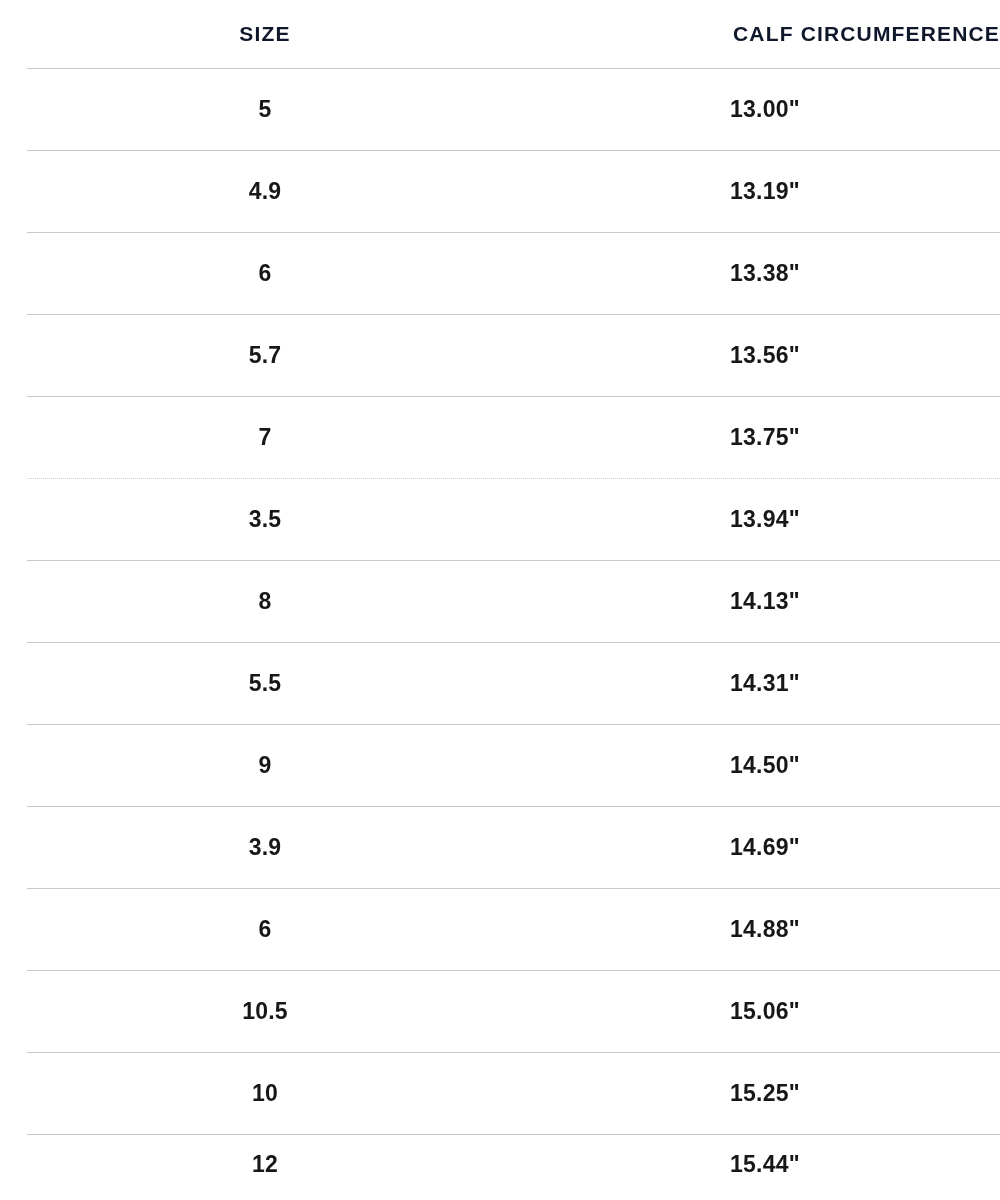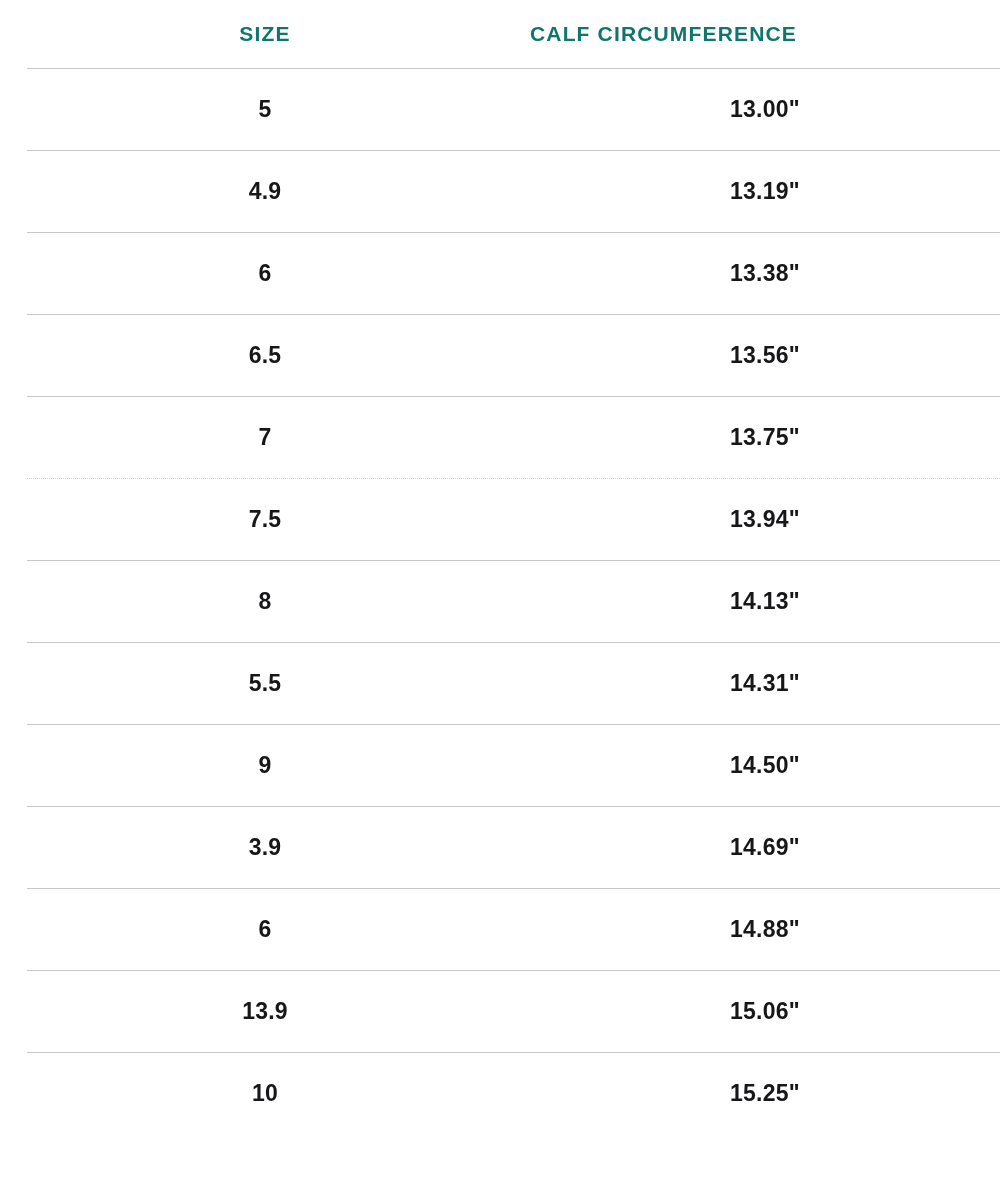--- a/index.html
+++ b/index.html
@@ -33,33 +33,33 @@
   .size-table col.col-measure { width: 470px; }
 
   
   thead th {
     padding: 0;
     height: 68px;
     vertical-align: middle;
     font-size: 21px;
     font-weight: bold;
     letter-spacing: 0.055em;
-    color: #0f766e;
+    color: #0f172a;
     text-transform: uppercase;
     white-space: nowrap;
   }
 
   th.head-size {
     text-align: center;
     padding-right: 0;
     
     transform: translateX(0px);
   }
   th.head-size .head-inner   { display: inline-block; width: 530px; text-align: center; }
-  th.head-measure .head-inner{ display: inline-block; width: 470px; text-align: left; }
+  th.head-measure .head-inner{ display: inline-block; width: 470px; text-align: right; }
 
   
   tbody td {
     padding: 0;
     height: 82px;
     vertical-align: middle;
     font-size: 23px;
     font-weight: bold;
     color: #17171a;
     letter-spacing: 0.01em;
@@ -139,37 +139,37 @@
         <tr>
           <td class="rule-host">
             <span class="cell-inner">6</span>
           </td>
           <td>
             <span class="cell-inner">13.38"</span>
           </td>
         </tr>
         <tr>
           <td class="rule-host">
-            <span class="cell-inner">6.5</span>
+            <span class="cell-inner">5.7</span>
           </td>
           <td>
             <span class="cell-inner">13.56"</span>
           </td>
         </tr>
         <tr>
           <td class="rule-host">
             <span class="cell-inner">7</span>
           </td>
           <td>
             <span class="cell-inner">13.75"</span>
           </td>
         </tr>
         <tr class="rule-dotted">
           <td class="rule-host">
-            <span class="cell-inner">7.5</span>
+            <span class="cell-inner">3.5</span>
           </td>
           <td>
             <span class="cell-inner">13.94"</span>
           </td>
         </tr>
         <tr>
           <td class="rule-host">
             <span class="cell-inner">8</span>
           </td>
           <td>
@@ -203,30 +203,38 @@
         <tr>
           <td class="rule-host">
             <span class="cell-inner">6</span>
           </td>
           <td>
             <span class="cell-inner">14.88"</span>
           </td>
         </tr>
         <tr>
           <td class="rule-host">
-            <span class="cell-inner">13.9</span>
+            <span class="cell-inner">10.5</span>
           </td>
           <td>
             <span class="cell-inner">15.06"</span>
           </td>
         </tr>
         <tr>
           <td class="rule-host">
             <span class="cell-inner">10</span>
           </td>
           <td>
             <span class="cell-inner">15.25"</span>
+          </td>
+        </tr>
+        <tr class="clipped">
+          <td class="rule-host">
+            <span class="cell-inner">12</span>
+          </td>
+          <td>
+            <span class="cell-inner">15.44"</span>
           </td>
         </tr>
       </tbody>
   </table>
 
 </div>
 
 </body></html>

